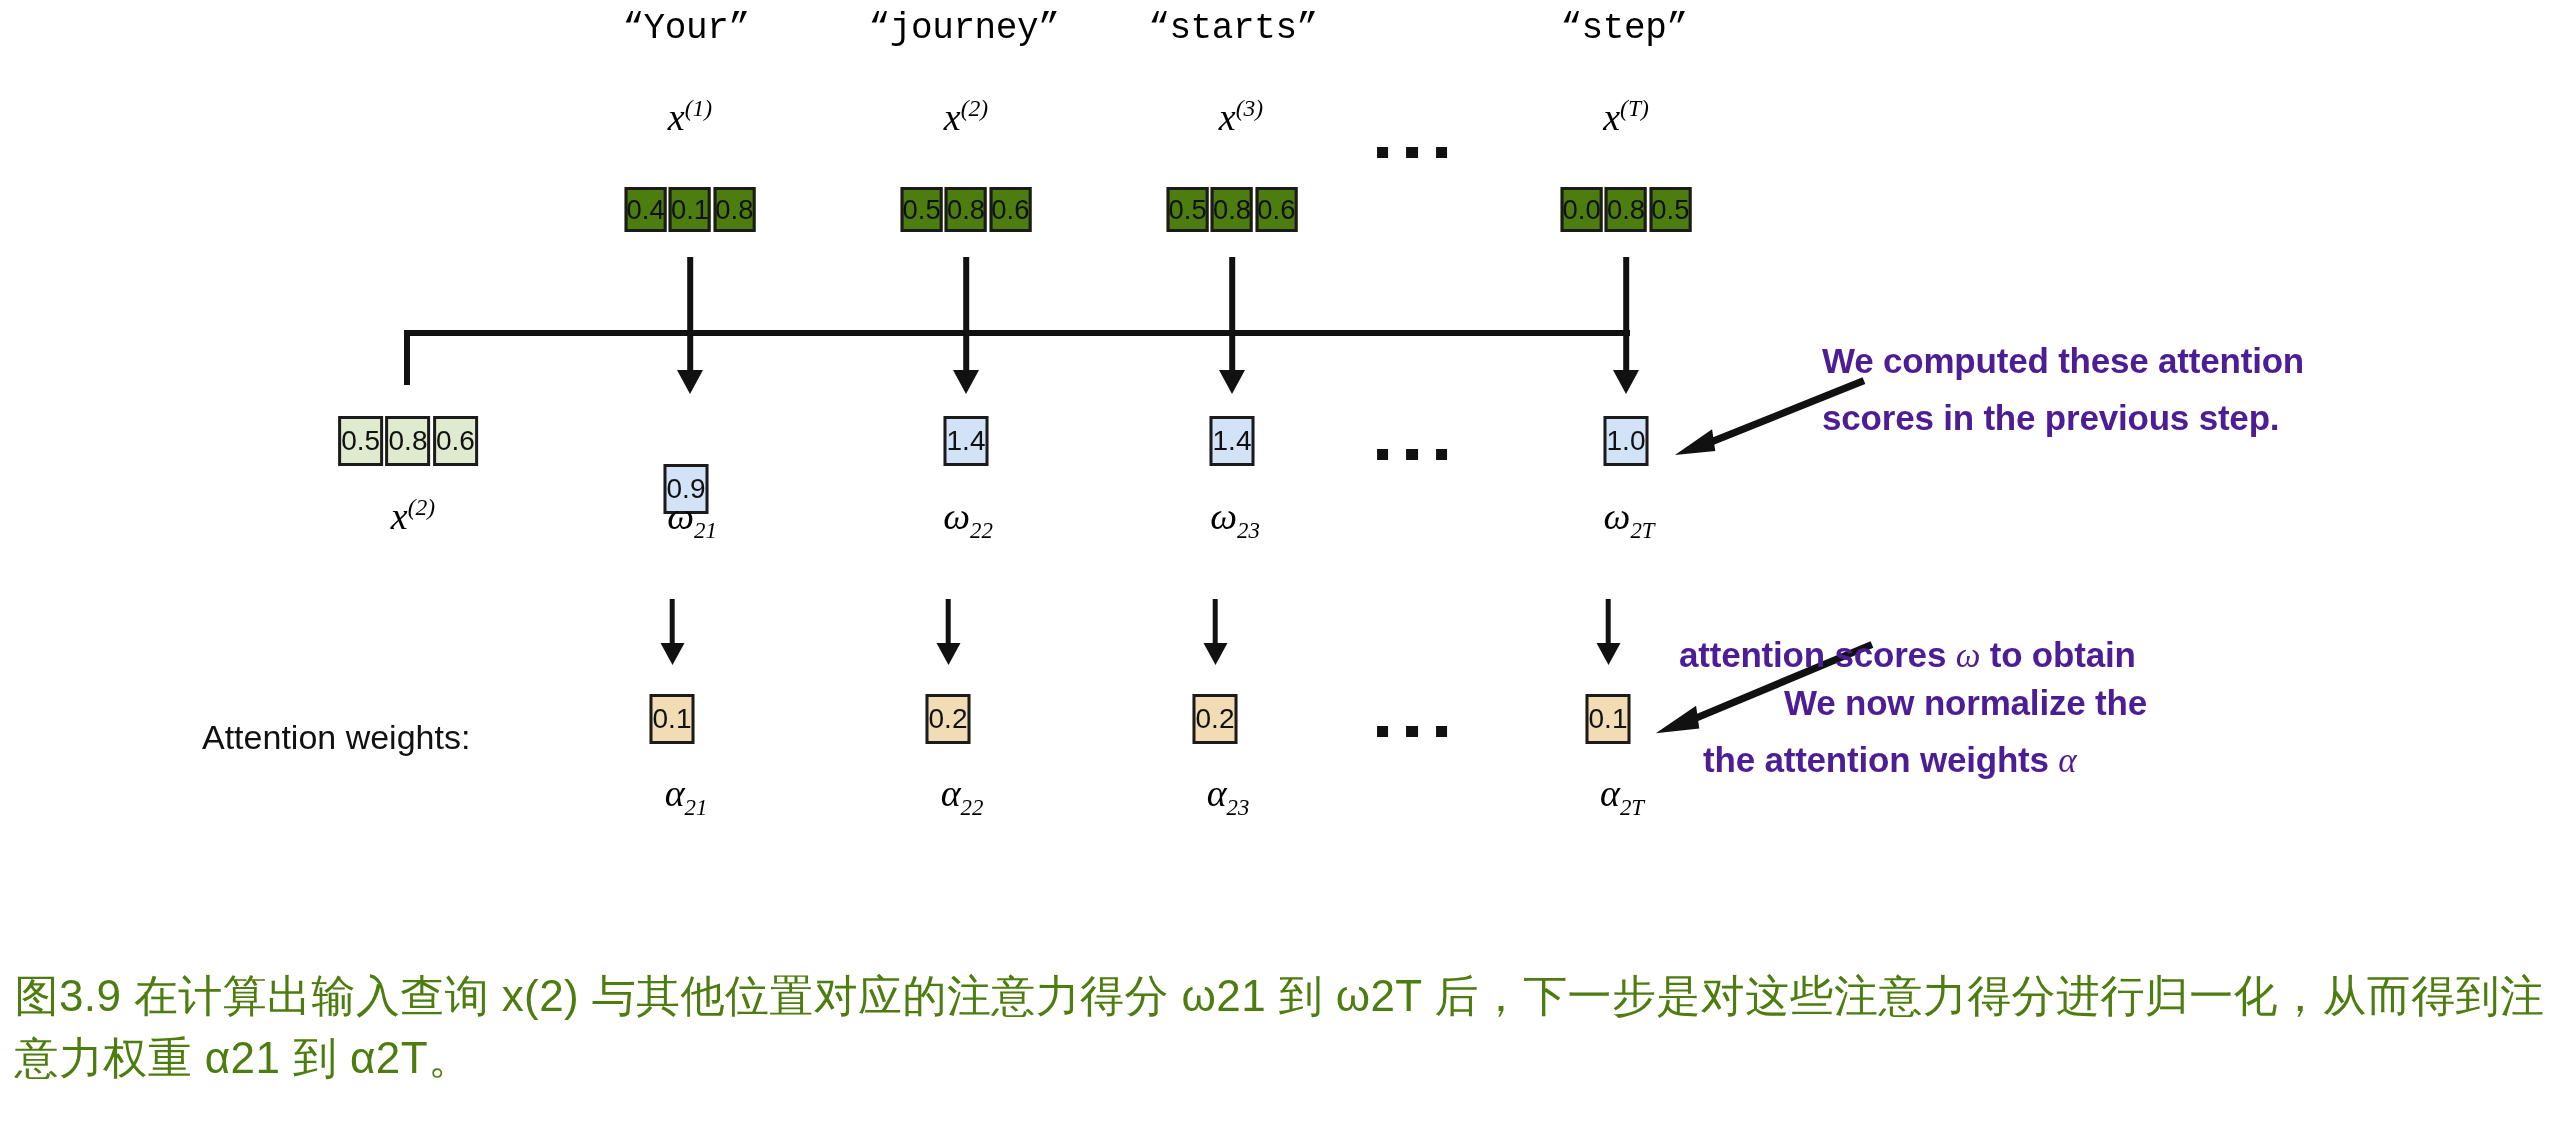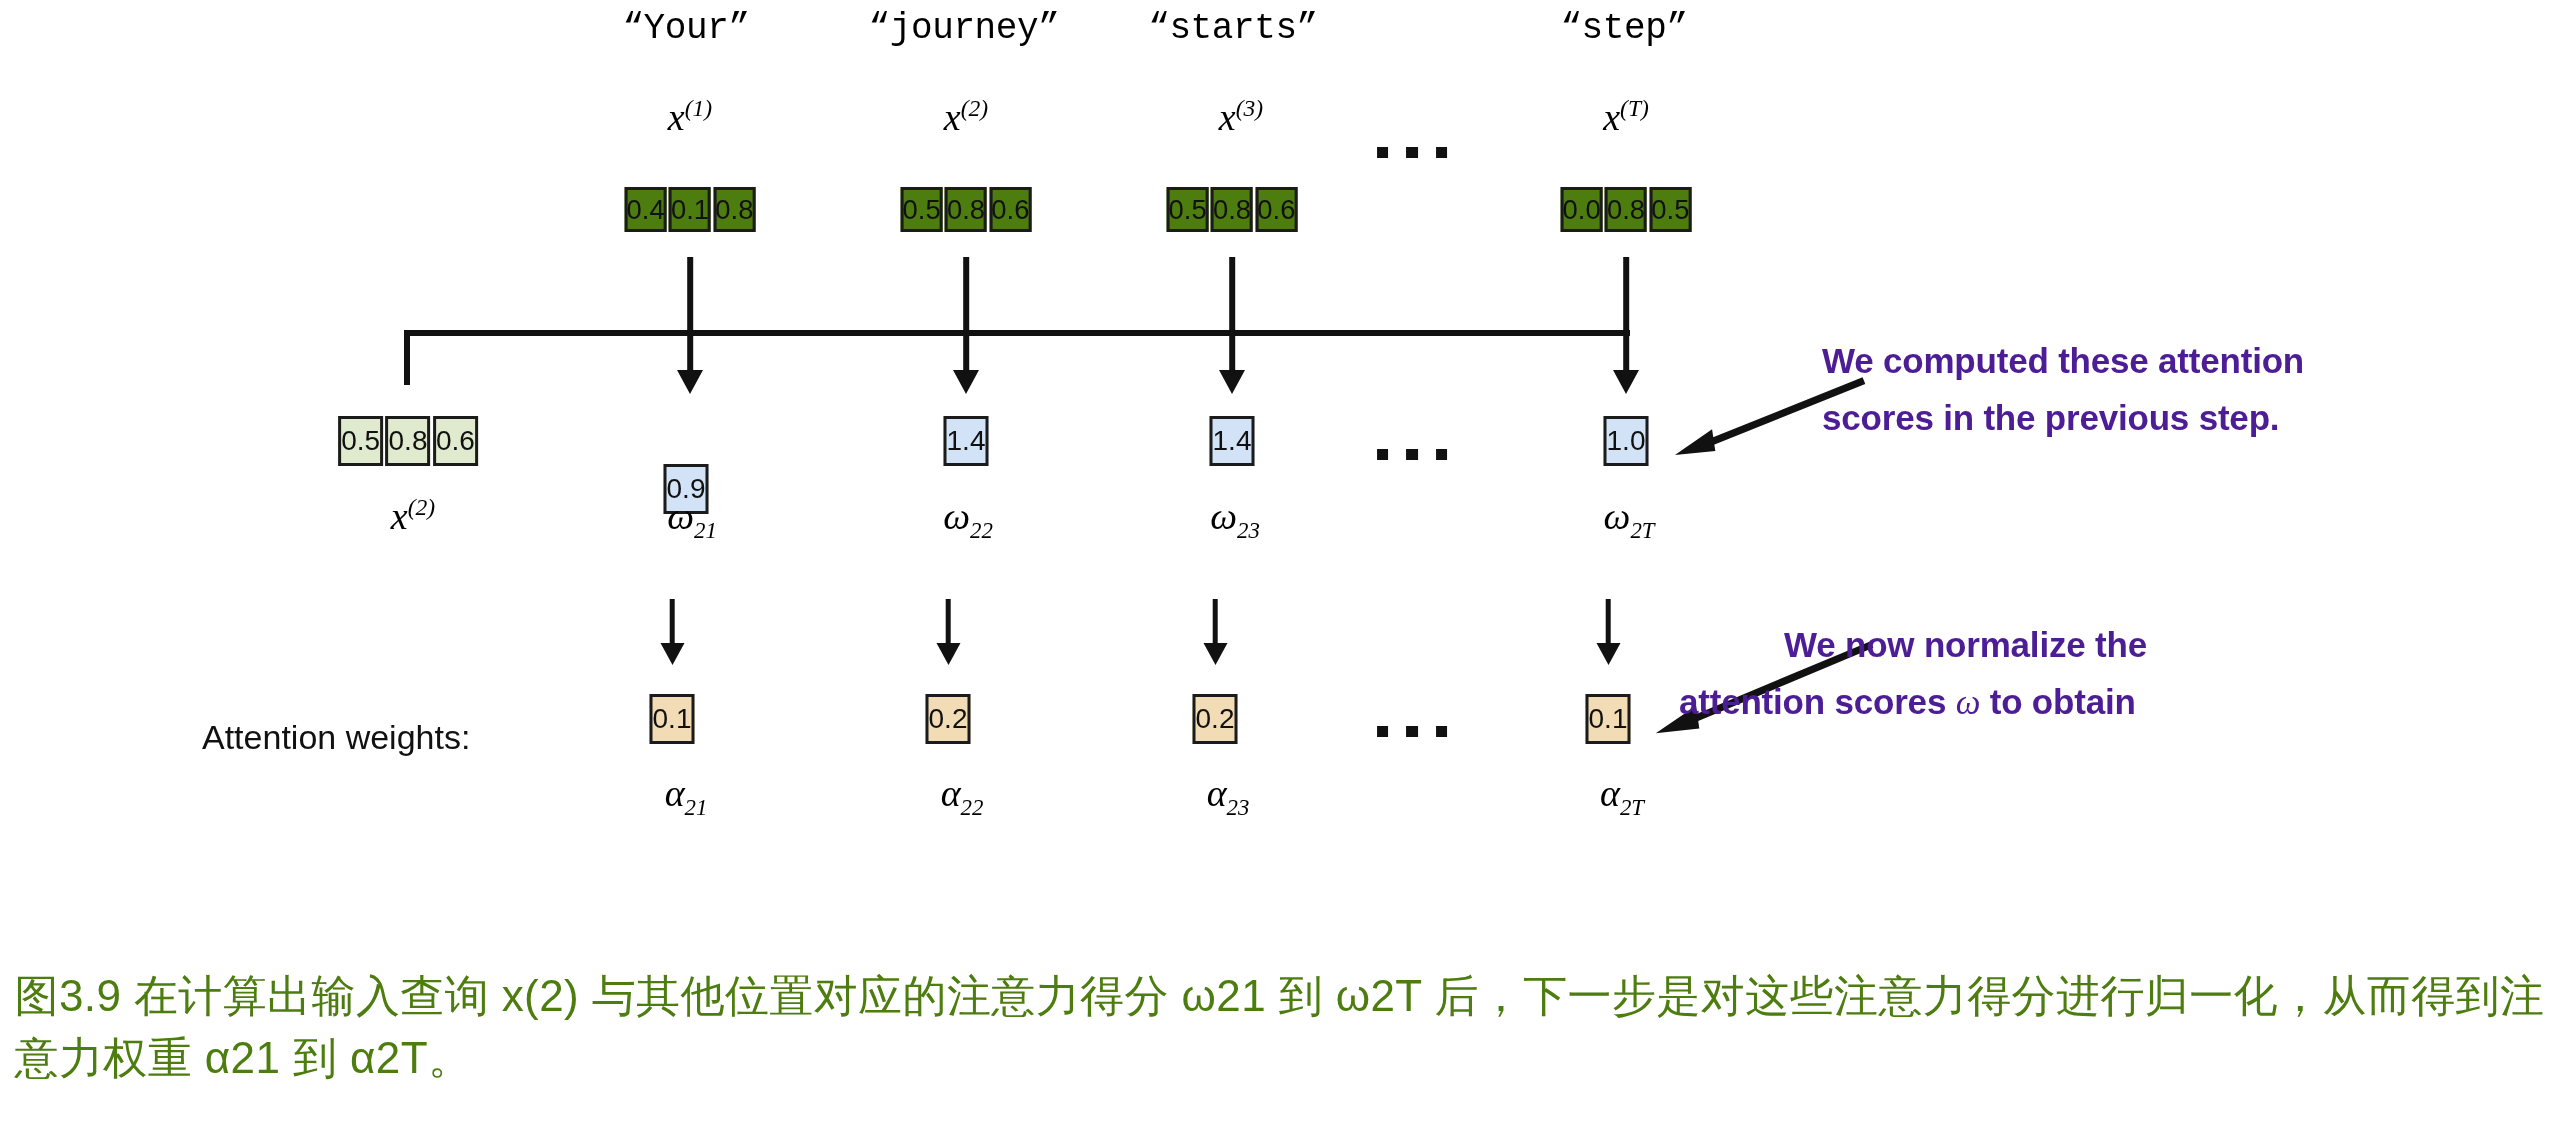--- a/index.html
+++ b/index.html
@@ -252,22 +252,25 @@
     <div>We computed these attention</div>
     <div style="margin-top:9.7px;">scores in the previous step.</div>
   </div>
 
   <svg class="diag" style="left:1638px;top:638px;width:242px;height:109px;" viewBox="0 0 300 135">
     <line x1="290" y1="8" x2="58" y2="105" stroke="#111" stroke-width="9"></line>
     <polygon points="22,118 72,84 76,112" fill="#111"></polygon>
   </svg>
 
   <div class="callout" style="left:1784px;top:621px;">
-    <div>We now normalize the</div>
     <div style="margin-top:9.7px;margin-left:-105px;">
       <span>attention scores </span><span class="gsym">ω</span><span> to obtain</span>
     </div>
+    <div>We now normalize the</div>
+    <div style="margin-top:9.7px;margin-left:-81px;">
+      <span>the attention weights </span><span class="gsym">α</span>
+    </div>
   </div>
 
   <div class="caption">图3.9 在计算出输入查询 x(2) 与其他位置对应的注意力得分 ω21 到 ω2T 后，下一步是对这些注意力得分进行归一化，从而得到注意力权重 α21 到 α2T。</div>
 
 </div>
 
 
 </body></html>

